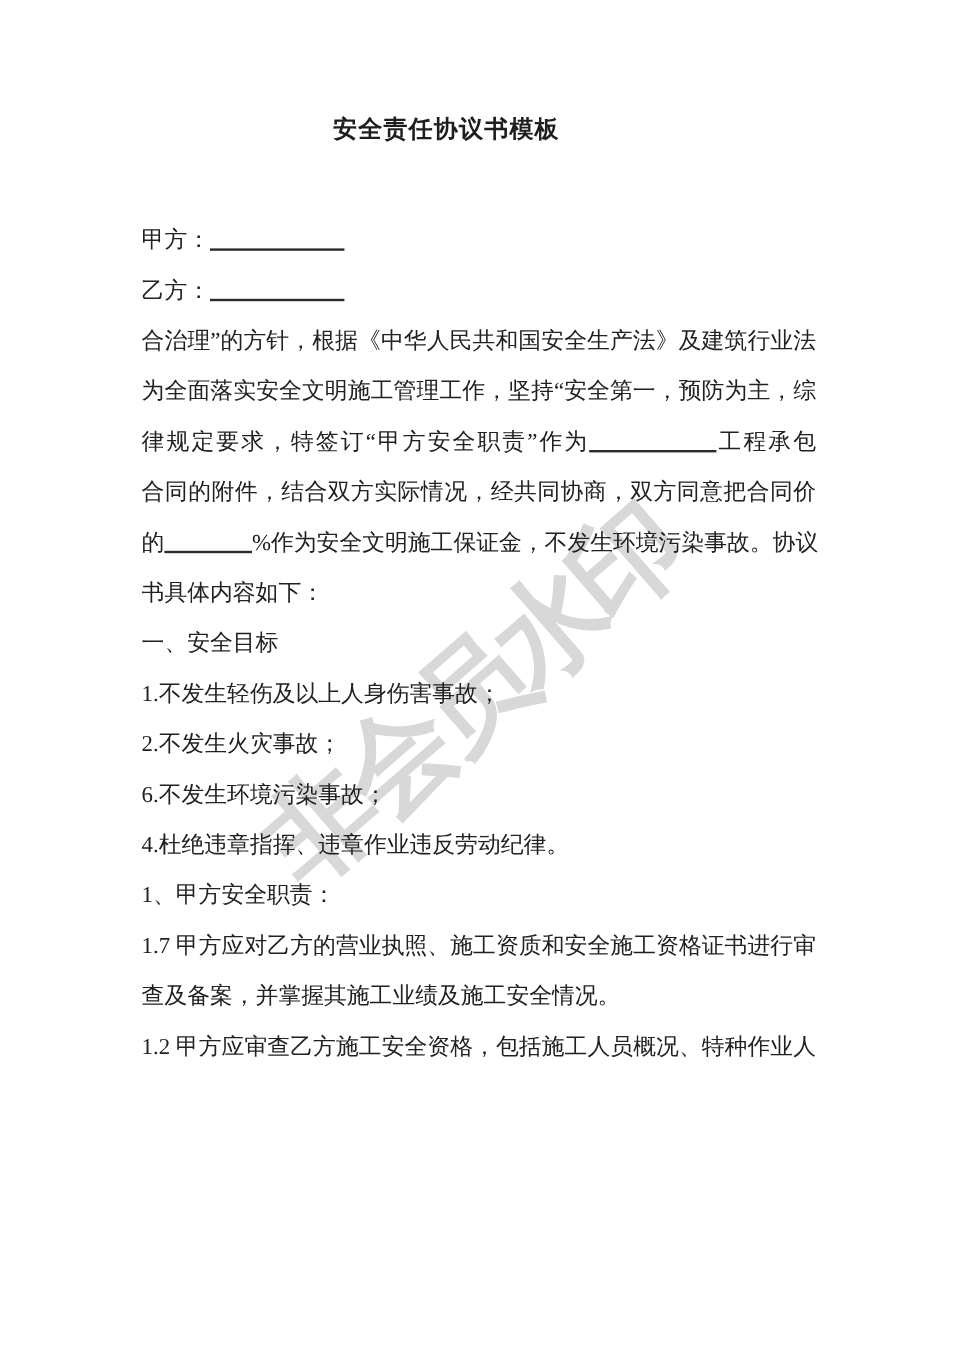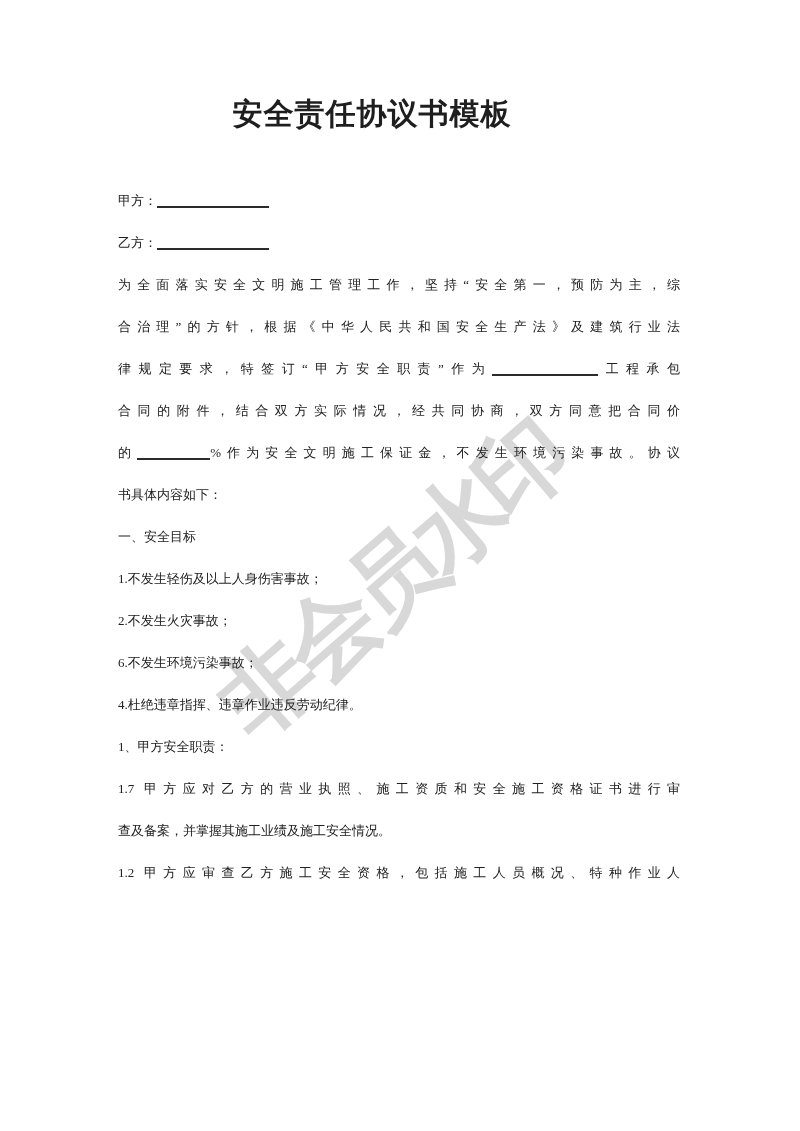--- a/index.html
+++ b/index.html
@@ -26,33 +26,33 @@
     letter-spacing: -8px;
     color: #d8d8d8;
     white-space: nowrap;
     z-index: 1;
     user-select: none;
   }
   .doc-title {
     position: absolute;
     left: 0; top: 94px; width: 744px;
     text-align: center;
-    font-size: 30px;
+    font-size: 20px;
     font-weight: 600;
     letter-spacing: 1px;
     color: #1e1e1e;
     z-index: 2;
   }
   .content {
     position: absolute;
     left: 118px; top: 180px;
     width: 562px;
     z-index: 2;
     color: #212121;
-    font-size: 13px;
+    font-size: 19px;
   }
   .line {
     height: 42px;
     line-height: 42px;
     white-space: nowrap;
     text-align: left;
   }
   .line.j {
     text-align: justify;
     text-align-last: justify;
@@ -68,22 +68,22 @@
 </style>
 </head>
 <body>
 
 <div class="page">
   <div class="watermark" style="color: rgb(216, 216, 216);">非会员水印</div>
   <div class="doc-title">安全责任协议书模板</div>
   <div class="content" id="content" style="color: rgb(33, 33, 33);">
       <div class="line"><span class="txt">甲方：</span><span class="blank" style="width: 112px; border-bottom-color: rgb(43, 43, 43);"></span></div>
       <div class="line"><span class="txt">乙方：</span><span class="blank" style="width: 112px; border-bottom-color: rgb(43, 43, 43);"></span></div>
+      <div class="line j"><span class="txt">合治理”的方针，根据《中华人民共和国安全生产法》及建筑行业法</span></div>
       <div class="line j"><span class="txt">为全面落实安全文明施工管理工作，坚持“安全第一，预防为主，综</span></div>
-      <div class="line j"><span class="txt">合治理”的方针，根据《中华人民共和国安全生产法》及建筑行业法</span></div>
       <div class="line j"><span class="txt">律规定要求，特签订“甲方安全职责”作为</span><span class="blank" style="width: 106px; border-bottom-color: rgb(43, 43, 43);"></span><span class="txt">工程承包</span></div>
       <div class="line j"><span class="txt">合同的附件，结合双方实际情况，经共同协商，双方同意把合同价</span></div>
       <div class="line j"><span class="txt">的</span><span class="blank" style="width: 73px; border-bottom-color: rgb(43, 43, 43);"></span><span class="txt">%作为安全文明施工保证金，不发生环境污染事故。协议</span></div>
       <div class="line"><span class="txt">书具体内容如下：</span></div>
       <div class="line"><span class="txt">一、安全目标</span></div>
       <div class="line"><span class="txt">1.不发生轻伤及以上人身伤害事故；</span></div>
       <div class="line"><span class="txt">2.不发生火灾事故；</span></div>
       <div class="line"><span class="txt">6.不发生环境污染事故；</span></div>
       <div class="line"><span class="txt">4.杜绝违章指挥、违章作业违反劳动纪律。</span></div>
       <div class="line"><span class="txt">1、甲方安全职责：</span></div>

